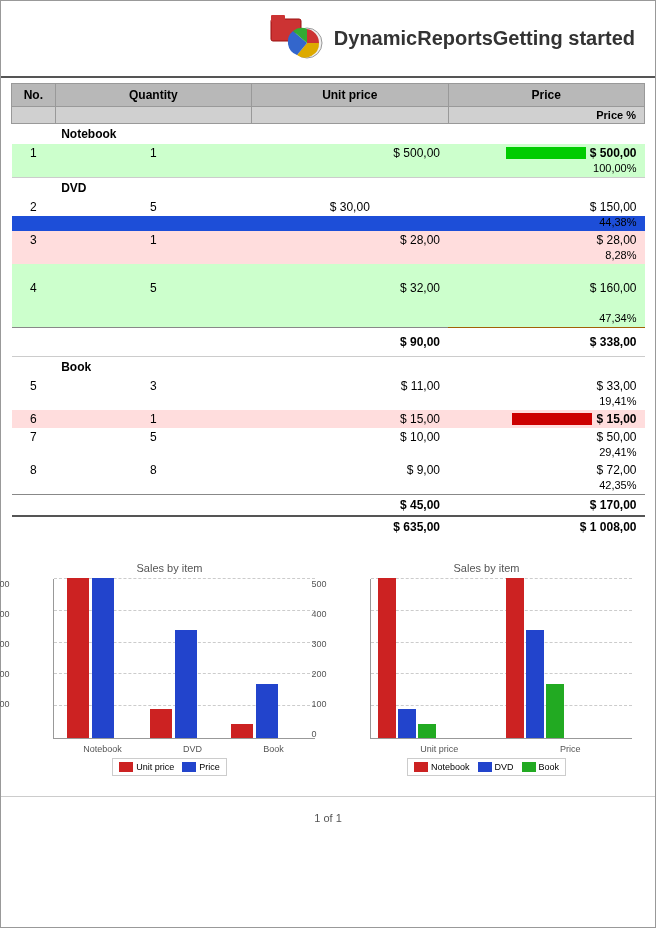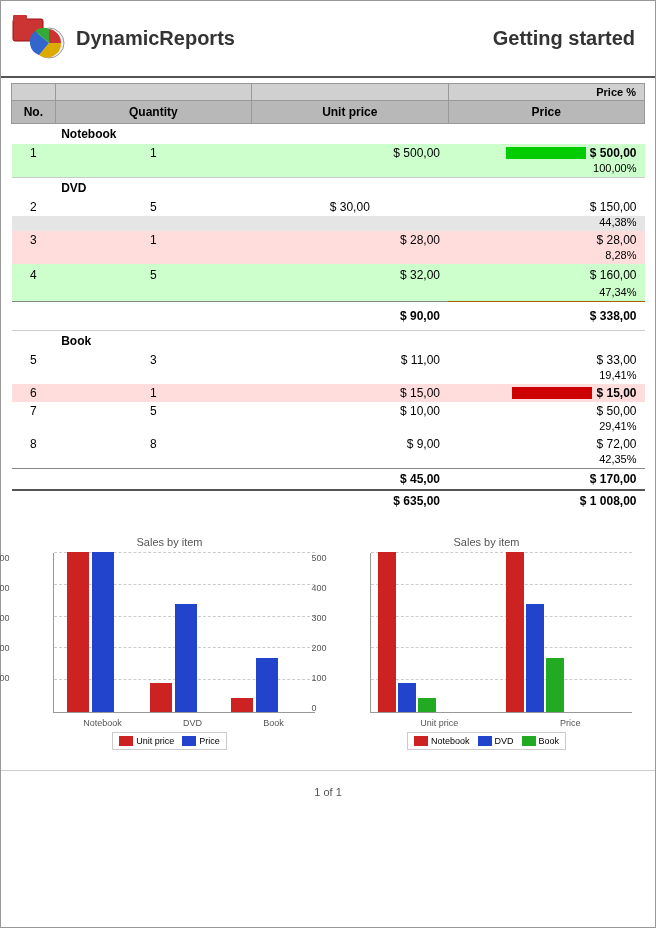--- a/index.html
+++ b/index.html
@@ -15,21 +15,21 @@
       width: 656px;
       min-height: 928px;
       padding: 0;
       background: #fff;
       border: 1px solid #999;
     }
     
     .header {
       display: flex;
       align-items: center;
-      justify-content: space-between;
+      justify-content: flex-end;
       padding: 10px 20px 10px 10px;
       border-bottom: 2px solid #555;
     }
     .header-left {
       display: flex;
       align-items: center;
       gap: 10px;
     }
     .app-title {
       font-size: 20px;
@@ -201,30 +201,30 @@
       </svg>
       <span class="app-title">DynamicReports</span>
     </div>
     <span class="report-title">Getting started</span>
   </div>
 
   <div class="table-section">
     <table>
       <thead>
         <tr>
+          <th class="th-main col-no">No.</th>
+          <th class="th-main col-qty">Quantity</th>
+          <th class="th-main col-unit">Unit price</th>
+          <th class="th-main col-price" style="text-align:center;">Price</th>
+        </tr>
+        <tr>
           <th class="th-sub"></th>
           <th class="th-sub th-sub-center"></th>
           <th class="th-sub th-sub-center"></th>
           <th class="th-sub">Price %</th>
-        </tr>
-        <tr>
-          <th class="th-main col-no">No.</th>
-          <th class="th-main col-qty">Quantity</th>
-          <th class="th-main col-unit">Unit price</th>
-          <th class="th-main col-price" style="text-align:center;">Price</th>
         </tr>
       </thead>
       <tbody id="table-body">
       <tr class="group-header">
             <td></td>
     <td colspan="3"><strong>Notebook</strong></td>
           </tr>
           <tr style="background:#ccffcc;">
             <td style="text-align: center; padding: 2px 4px;">1</td>
             <td style="text-align: center; padding: 2px 6px;">1</td>
@@ -245,21 +245,21 @@
           <tr class="group-header">
             <td></td>
     <td colspan="3"><strong>DVD</strong></td>
           </tr>
           <tr style="background:#fff;">
             <td style="text-align: center; padding: 2px 4px;">2</td>
             <td style="text-align: center; padding: 2px 6px;">5</td>
             <td style="text-align: center; padding: 2px 8px;">$ 30,00</td>
             <td style="text-align: right; padding: 2px 8px; font-weight: normal;">$ 150,00</td>
           </tr>
-          <tr style="background:#e5e5e5;">
+          <tr style="background:#1d4ed8;">
             <td></td>
       <td></td>
       <td></td>
       <td style="text-align:right;padding:0 8px 3px 0;font-size:11px;">44,38%</td>
           </tr>
           <tr style="background:#ffdddd;">
             <td style="text-align: center; padding: 2px 4px;">3</td>
             <td style="text-align: center; padding: 2px 6px;">1</td>
             <td style="text-align: right; padding: 2px 8px;">$ 28,00</td>
             <td style="text-align: right; padding: 2px 8px; font-weight: normal;">$ 28,00</td>
@@ -267,21 +267,21 @@
           <tr style="background:#ffdddd;">
             <td></td>
       <td></td>
       <td></td>
       <td style="text-align:right;padding:0 8px 3px 0;font-size:11px;">8,28%</td>
           </tr>
           <tr style="background:#ccffcc;">
             <td style="text-align: center; padding: 2px 4px;">4</td>
             <td style="text-align: center; padding: 2px 6px;">5</td>
             <td style="text-align: right; padding: 2px 8px;">$ 32,00</td>
-            <td style="text-align: right; padding: 4px 8px; font-weight: normal;">$ 160,00</td>
+            <td style="text-align: right; padding: 17px 8px; font-weight: normal;">$ 160,00</td>
           </tr>
           <tr style="background:#ccffcc;">
             <td></td>
       <td></td>
       <td></td>
       <td style="text-align:right;padding:0 8px 3px 0;font-size:11px;">47,34%</td>
           </tr>
           <tr class="subtotal-row">
             <td style="text-align:right;border-top:1px solid #888;"></td>
       <td style="text-align:right;border-top:1px solid #888;"></td>

